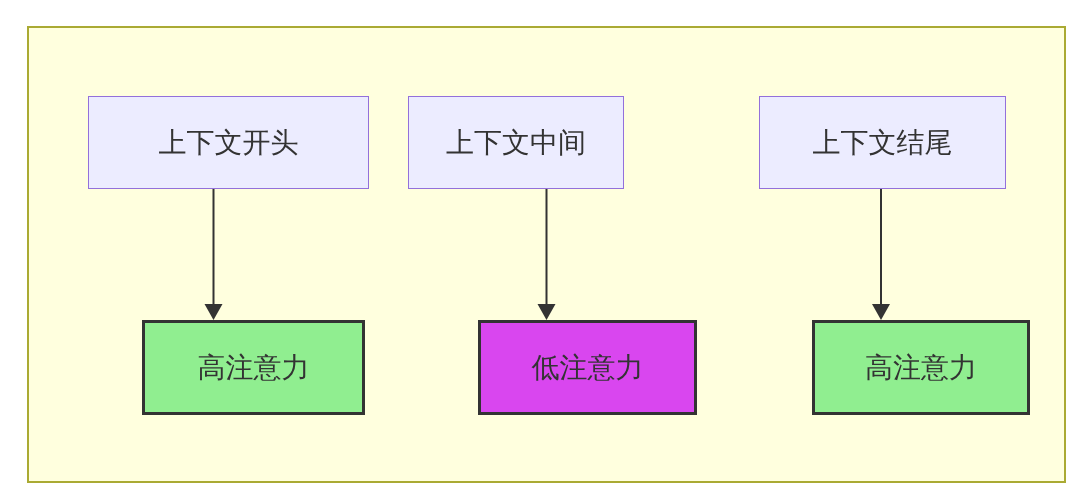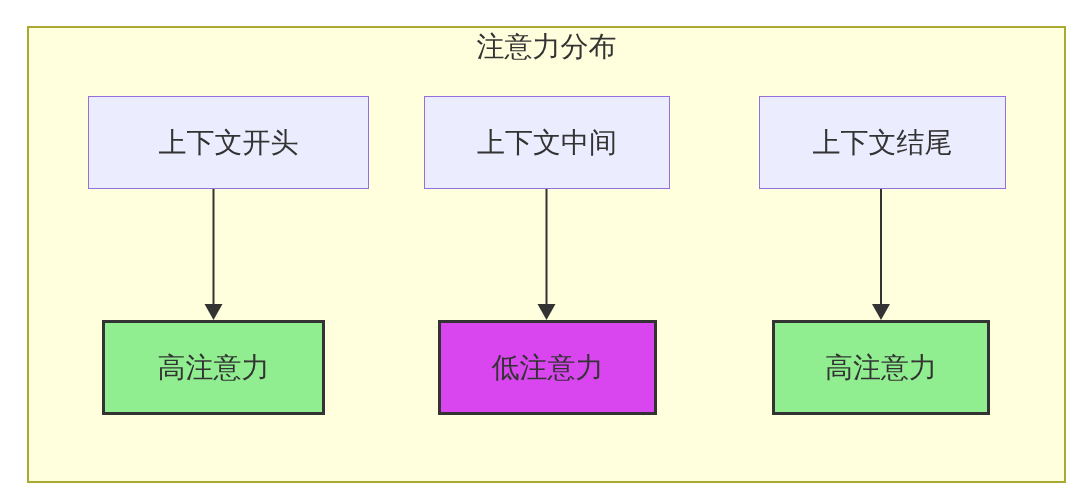--- a/index.html
+++ b/index.html
@@ -49,26 +49,27 @@
   .ctx-node {
     top: 96px;
     height: 93px;
     background: #ececff;
     border: 1.5px solid #9370db;
   }
   .result-node {
     top: 320px;
     height: 95px;
     border: 3px solid #333333;
+    margin-left: 40px;
   }
   .high { background: #90ee90; }
   .low  { background: #d946ef; }
 
   #node-a { left: 88px;  width: 281px; }
-  #node-b { left: 424px; width: 246px; }
+  #node-b { left: 408px; width: 216px; }
   #node-c { left: 759px; width: 247px; align-items: center; }
   #node-d { left: 102px; width: 223px; }
   #node-e { left: 438px; width: 219px; }
   #node-f { left: 772px; width: 218px; }
 
   .edges {
     position: absolute;
     left: 0;
     top: 0;
     width: 1080px;
@@ -76,21 +77,20 @@
     pointer-events: none;
   }
 </style>
 </head>
 <body>
 
 <div class="canvas">
 
   <div class="subgraph"></div>
 
-  <div class="subgraph-title">注意力分布</div>
 
   <svg class="edges" viewBox="0 0 1080 496" xmlns="http://www.w3.org/2000/svg">
     <line x1="213.5" y1="189" x2="213.5" y2="306" stroke-width="2" stroke="#333333"></line>
     <polygon points="204.5,304 222.5,304 213.5,320" fill="#333333"></polygon>
 
     <line x1="546.5" y1="189" x2="546.5" y2="306" stroke-width="2" stroke="#333333"></line>
     <polygon points="537.5,304 555.5,304 546.5,320" fill="#333333"></polygon>
 
     <line x1="881" y1="189" x2="881" y2="306" stroke-width="2" stroke="#333333"></line>
     <polygon points="872,304 890,304 881,320" fill="#333333"></polygon>

